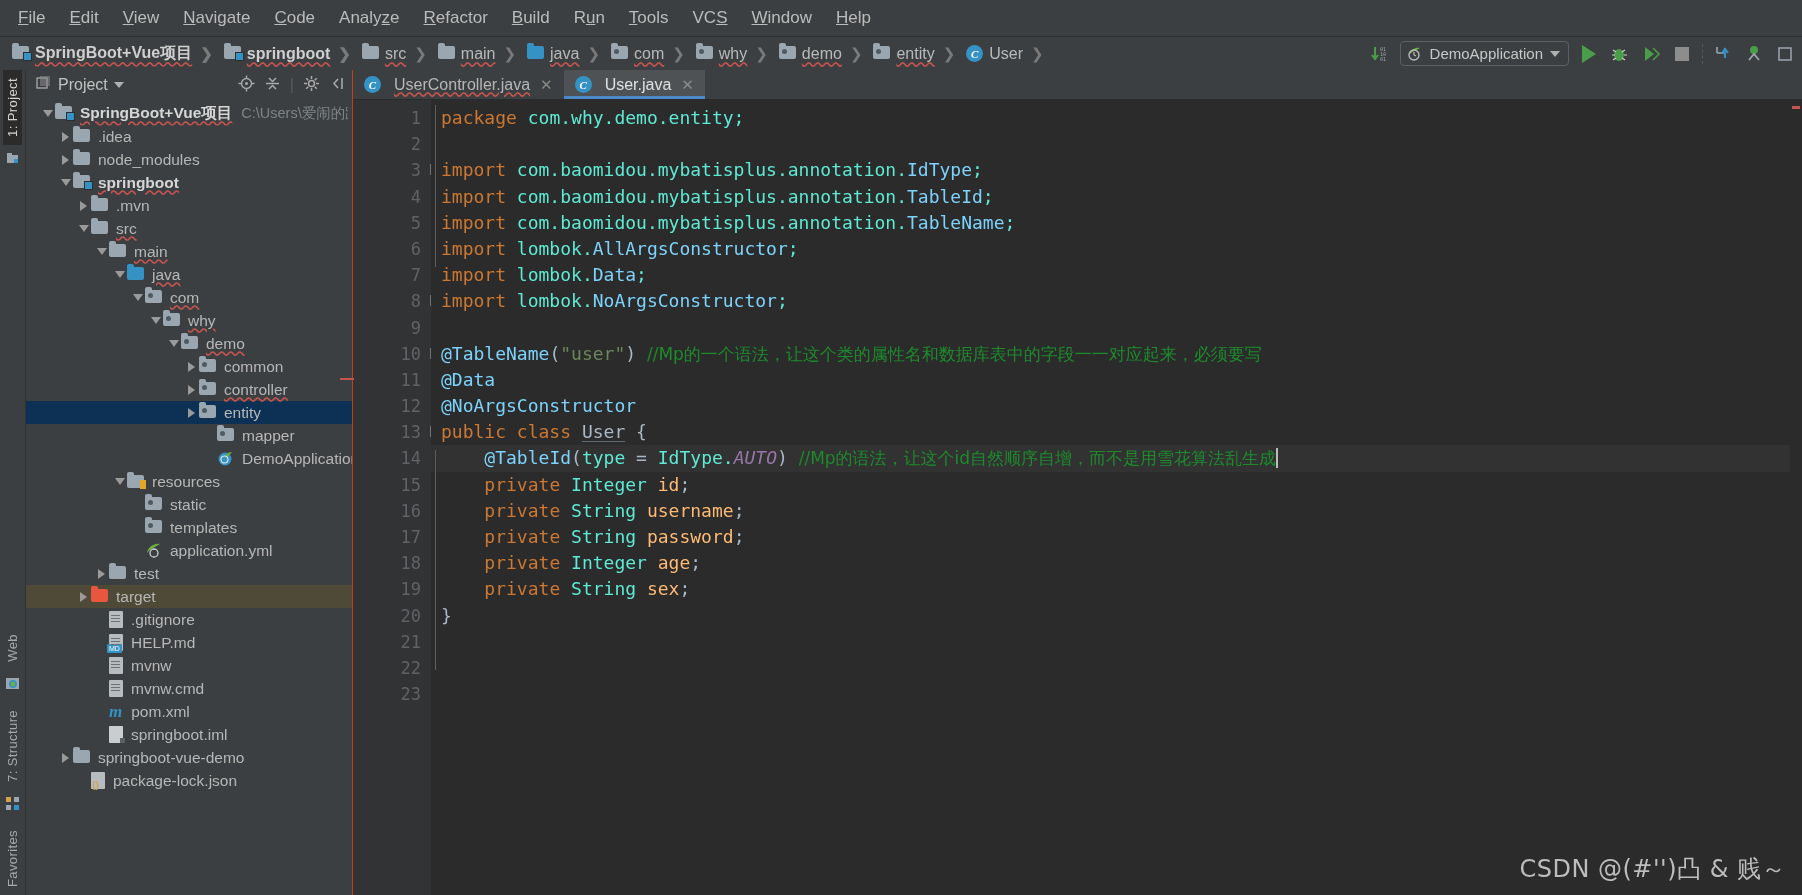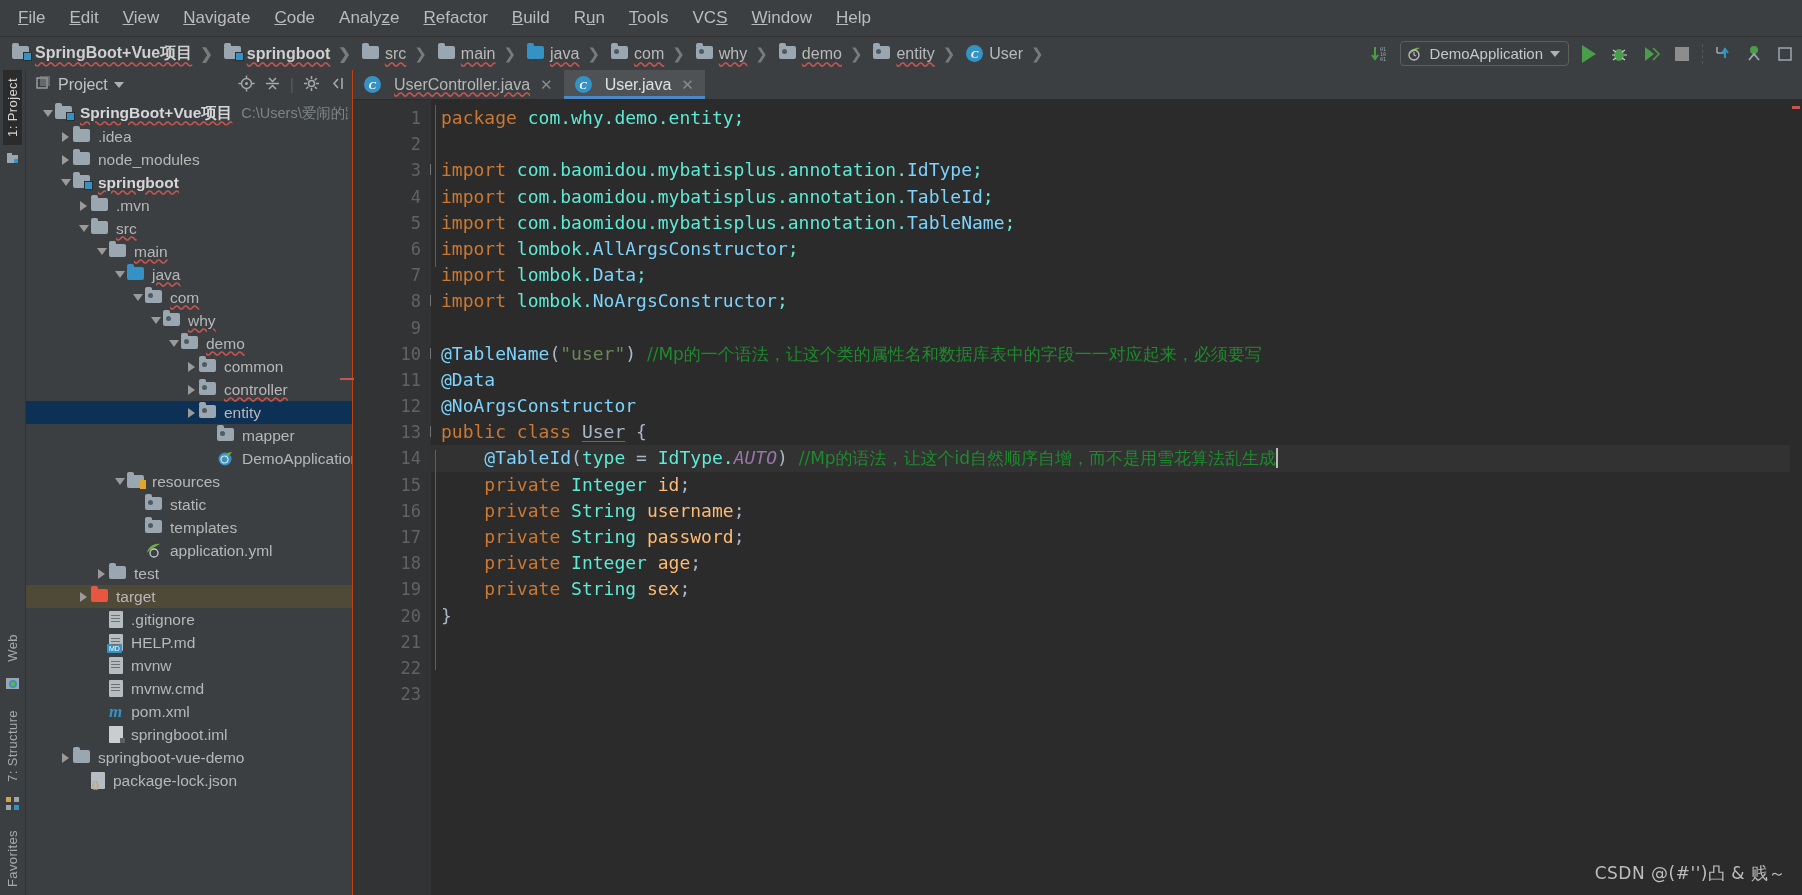--- a/index.html
+++ b/index.html
@@ -219,21 +219,21 @@
   .ital { color:#9876aa; font-style:italic; }
   .punct { color:#a9b7c6; }
   .hl-line { background:#323232; }
   .caret { display:inline-block; width:2px; height:20px; background:#bbbbbb; vertical-align:-4px; }
 
   .right-strip { width:12px; flex:0 0 12px; background:#2b2b2b; position:relative; }
   .err-tick { position:absolute; right:2px; width:8px; height:3px; background:#c75450; }
 
   .watermark {
     position:absolute; right:16px; bottom:10px;
-    color:#bdbdbd; font-size:17px; letter-spacing:0.5px;
+    color:#bdbdbd; font-size:24px; letter-spacing:0.5px;
     font-family:"DejaVu Sans", sans-serif;
   }
   .red-mark { position:absolute; width:14px; height:2px; background:#c75450; }
 </style>
 </head>
 <body>
 
 <div id="app">
 
   <div class="menubar" id="menubar">

